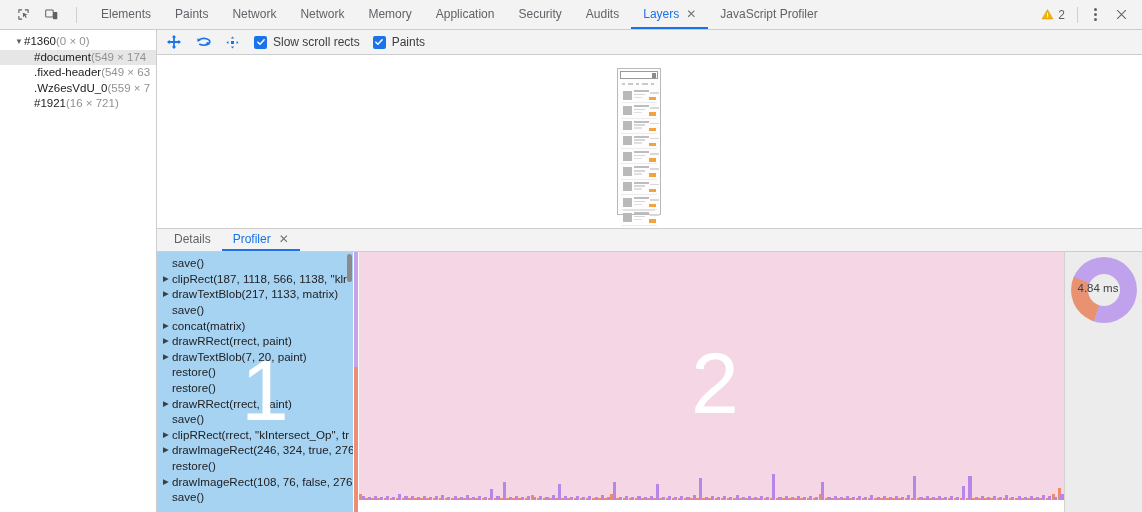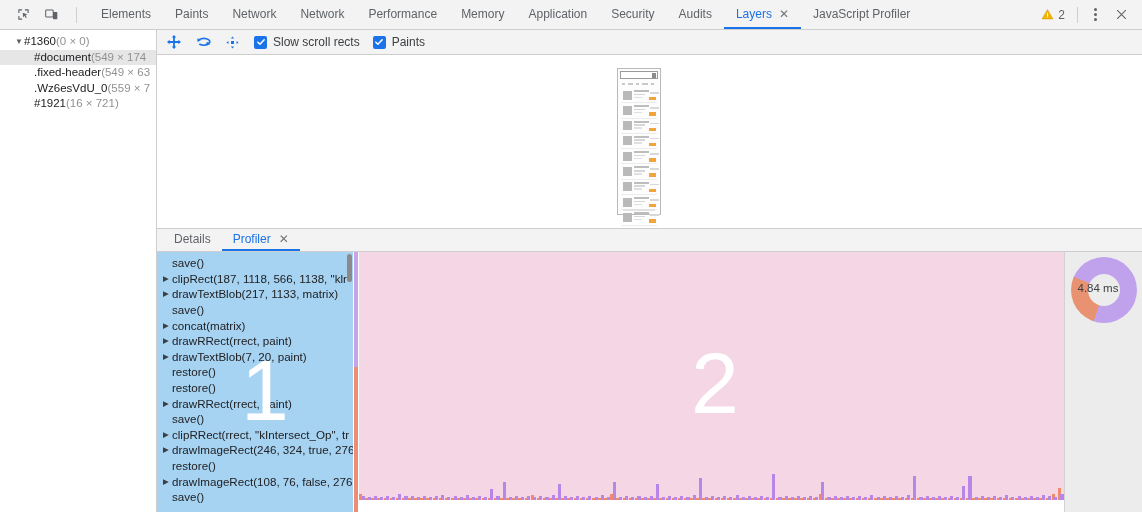--- a/index.html
+++ b/index.html
@@ -167,23 +167,20 @@
           <span>Elements</span>
         </div>
       <div class="tab">
           <span>Paints</span>
         </div>
       <div class="tab">
           <span>Network</span>
         </div>
       <div class="tab">
           <span>Network</span>
-        </div>
-      <div class="tab">
-          <span>Performance</span>
         </div>
       <div class="tab">
           <span>Memory</span>
         </div>
       <div class="tab">
           <span>Application</span>
         </div>
       <div class="tab">
           <span>Security</span>
         </div>

